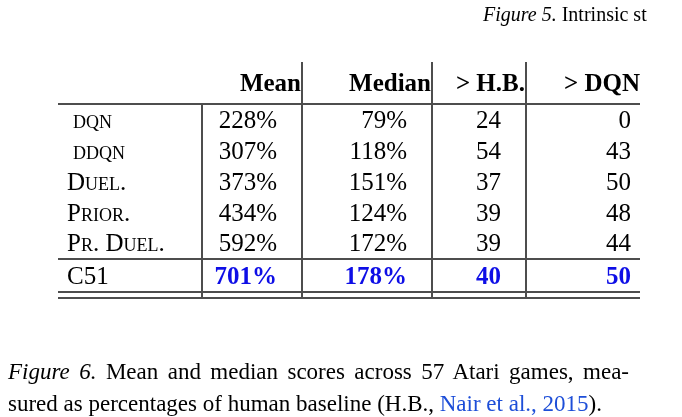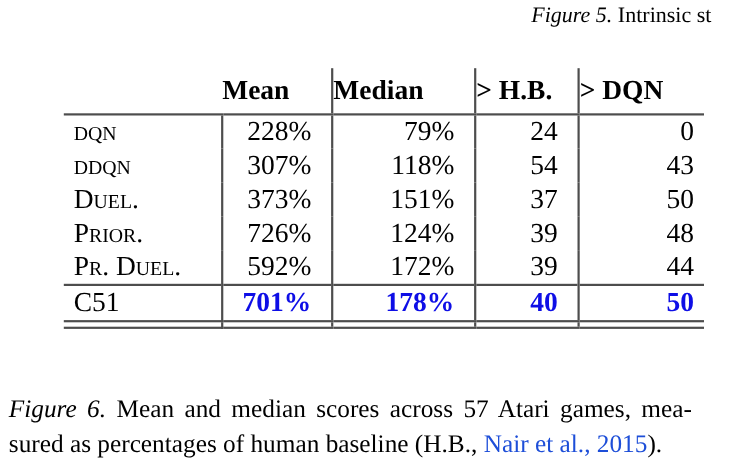--- a/index.html
+++ b/index.html
@@ -14,29 +14,29 @@
   .fig5 { position:absolute; left:483px; top:3px; font-size:20px; white-space:nowrap; }
 
   
   table.results {
     position:absolute; left:58px; top:62px; width:582px;
     border-collapse:collapse; table-layout:fixed; font-size:25px;
   }
   col.c-label { width:144px; } col.c-mean { width:100px; }
   col.c-median { width:130px; } col.c-hb { width:94px; } col.c-dqn { width:114px; }
   th, td { padding:0; font-weight:normal; overflow:hidden; vertical-align:middle; }
-  thead th { height:42px; border-bottom:2px solid #4d4d4d; text-align:left; font-weight:bold; }
+  thead th { height:42px; border-bottom:2px solid #4d4d4d; text-align:right; font-weight:bold; }
   tbody td { height:31px; }
   .vl { border-left:2px solid #4d4d4d;margin-left:40px; }
   .lbl { text-align:left; padding-left:9px; border-right:2px solid #4d4d4d; }
   thead th.lbl-h { border-right:none; }
-  .num { text-align:right; padding-right:18px; }
+  .num { text-align:right; padding-right:24px; }
   .num-last { padding-right:9px; }
   .sc { font-variant:small-caps;margin-top:20px; }
-  .sc-all { font-variant:small-caps; text-transform:lowercase; }
+  .sc-all { font-variant:small-caps; text-transform:lowercase;margin-left:6px; }
   tr.c51 td { height:33px; border-top:2px solid #4d4d4d; border-bottom:2px solid #4d4d4d; }
   tr.c51 td.num { color:#0e0ee6; font-weight:bold; }
   tr.divider td { height:6px; border-bottom:2px solid #4d4d4d; }
   tr.unreal td { height:33px; }
   sup.dagger { font-size:15px; vertical-align:7px; line-height:0; }
 
   
   .caption { position:absolute; left:8px; top:356px; width:621px; font-size:23px; line-height:32px; }
   .cap-just { text-align:justify; text-align-last:justify; }
   .cite { color:#1d4ed8; text-decoration:none; cursor:pointer; }
@@ -83,21 +83,21 @@
     </tr>
     <tr>
       <td class="lbl"><span class="sc">Duel.</span></td>
       <td class="num">373%</td>
       <td class="num vl">151%</td>
       <td class="num vl">37</td>
       <td class="num num-last vl">50</td>
     </tr>
     <tr>
       <td class="lbl"><span class="sc">Prior.</span></td>
-      <td class="num">726%</td>
+      <td class="num">434%</td>
       <td class="num vl">124%</td>
       <td class="num vl">39</td>
       <td class="num num-last vl">48</td>
     </tr>
     <tr>
       <td class="lbl"><span class="sc">Pr. Duel.</span></td>
       <td class="num">592%</td>
       <td class="num vl">172%</td>
       <td class="num vl">39</td>
       <td class="num num-last vl">44</td>

